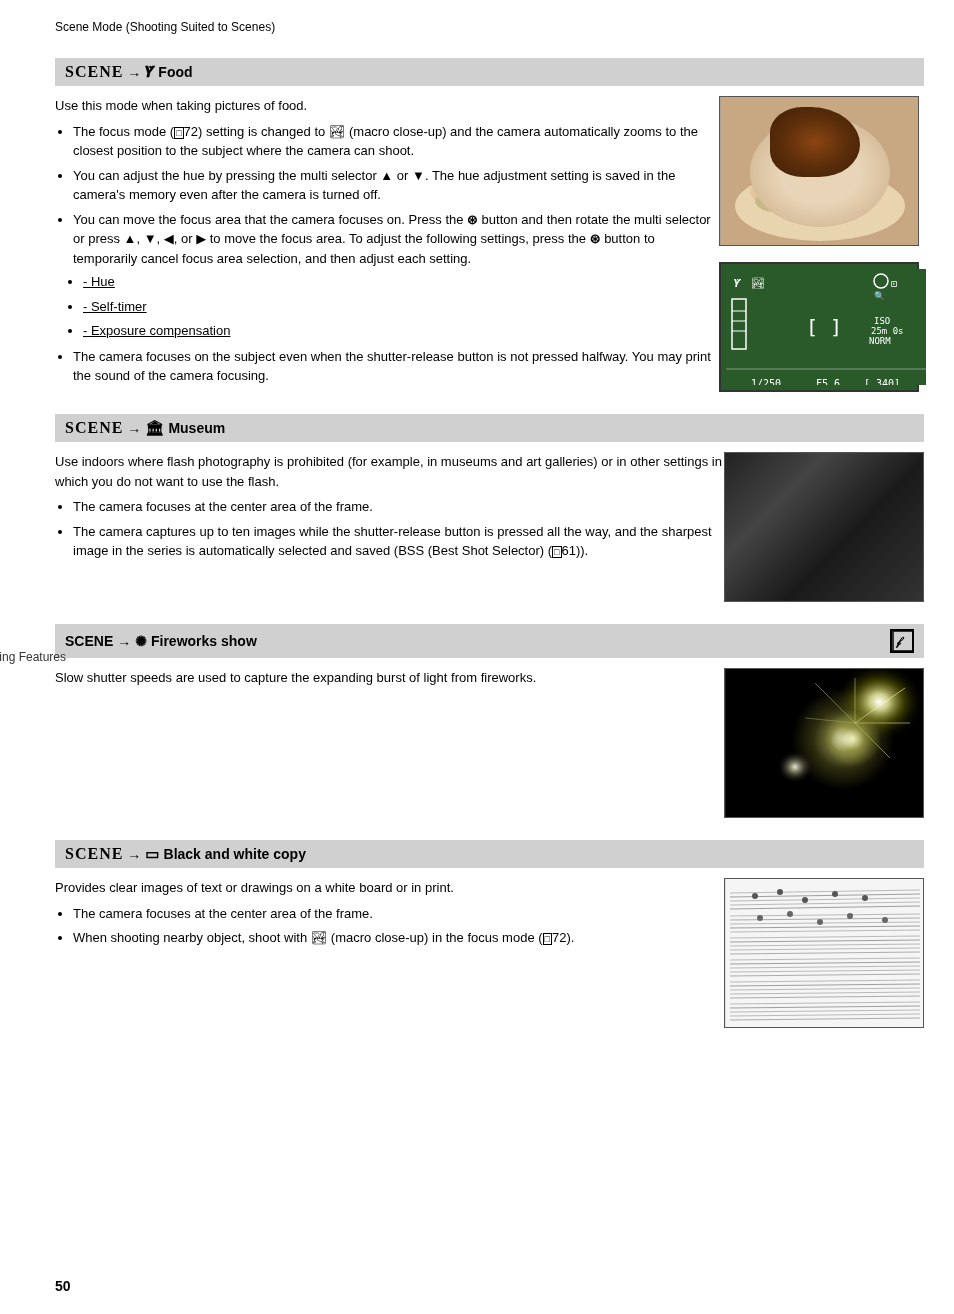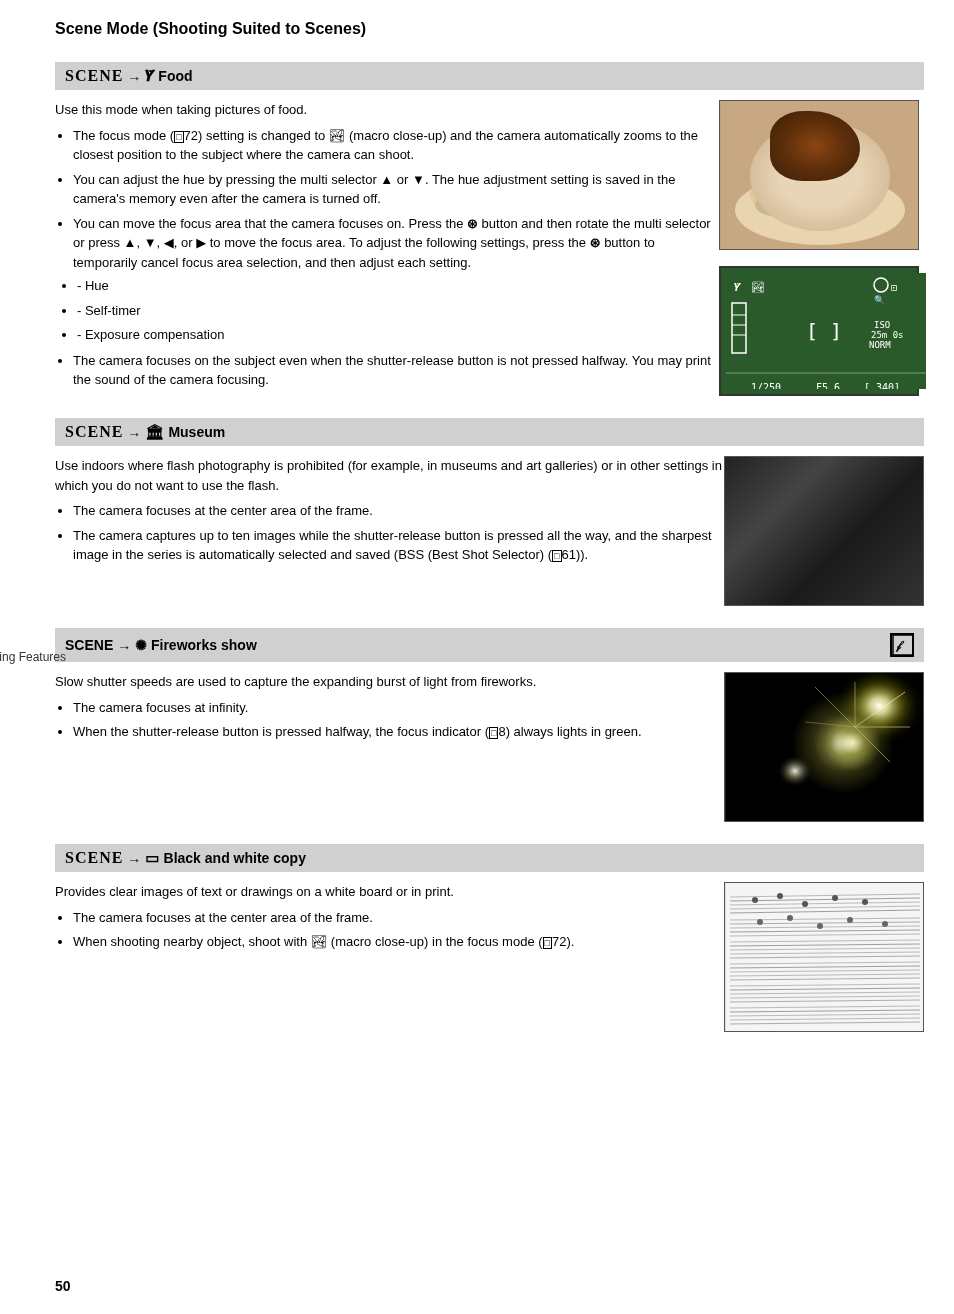--- a/index.html
+++ b/index.html
@@ -12,22 +12,22 @@
       min-height: 1314px;
       position: relative;
     }
     .page {
       width: 954px;
       min-height: 1314px;
       padding: 20px 30px 30px 55px;
       position: relative;
     }
     .page-header {
-      font-size: 16px;
-      font-weight: bold;
+      font-size: 12px;
+      font-weight: normal;
       margin-bottom: 18px;
       padding-bottom: 6px;
     }
     .section {
       margin-bottom: 22px;
     }
     .section-title {
       background: #d0d0d0;
       padding: 5px 10px;
       font-size: 14px;
@@ -75,22 +75,23 @@
       margin-left: 18px;
       margin-bottom: 6px;
     }
     ul li {
       margin-bottom: 5px;
       line-height: 1.5;
       list-style-type: disc;
     }
     .sub-list {
       list-style-type: none;
-      margin-left: 4px;
+      margin-left: 10px;
       margin-top: 4px;
+      text-decoration: underline;
     }
     .sub-list li::before {
       content: "- ";
     }
     .camera-lcd {
       width: 200px;
       height: 130px;
       background: #2a5a2a;
       border: 2px solid #333;
       margin-top: 8px;
@@ -367,24 +368,20 @@
       <div class="tripod-icon">
         <svg width="22" height="22" xmlns="http://www.w3.org/2000/svg">
           <rect x="1" y="1" width="20" height="20" fill="none" stroke="#000" stroke-width="1.5"></rect>
           <text x="4" y="15" font-size="12" font-family="Arial" fill="#000">𝒻</text>
         </svg>
       </div>
     </div>
     <div class="section-body fireworks-section-body">
       <div class="section-text">
         <p>Slow shutter speeds are used to capture the expanding burst of light from fireworks.</p>
-        <ul>
-          <li>The camera focuses at infinity.</li>
-          <li>When the shutter-release button is pressed halfway, the focus indicator (<span class="ref-box">□</span>8) always lights in green.</li>
-        </ul>
       </div>
       <div class="fireworks-canvas image-placeholder">
         <svg width="200" height="150" xmlns="http://www.w3.org/2000/svg">
           <rect width="200" height="150" fill="#000"></rect>
 
           <defs>
             <radialGradient id="fwgrad1" cx="65%" cy="35%" r="40%">
               <stop offset="0%" style="stop-color:#ffffff;stop-opacity:1"></stop>
               <stop offset="15%" style="stop-color:#ffffaa;stop-opacity:0.8"></stop>
               <stop offset="40%" style="stop-color:#888800;stop-opacity:0.4"></stop>

